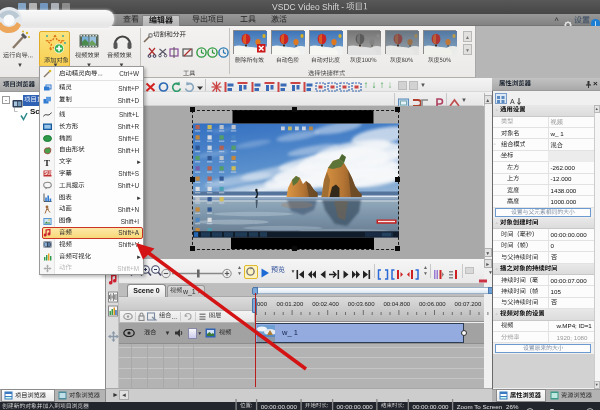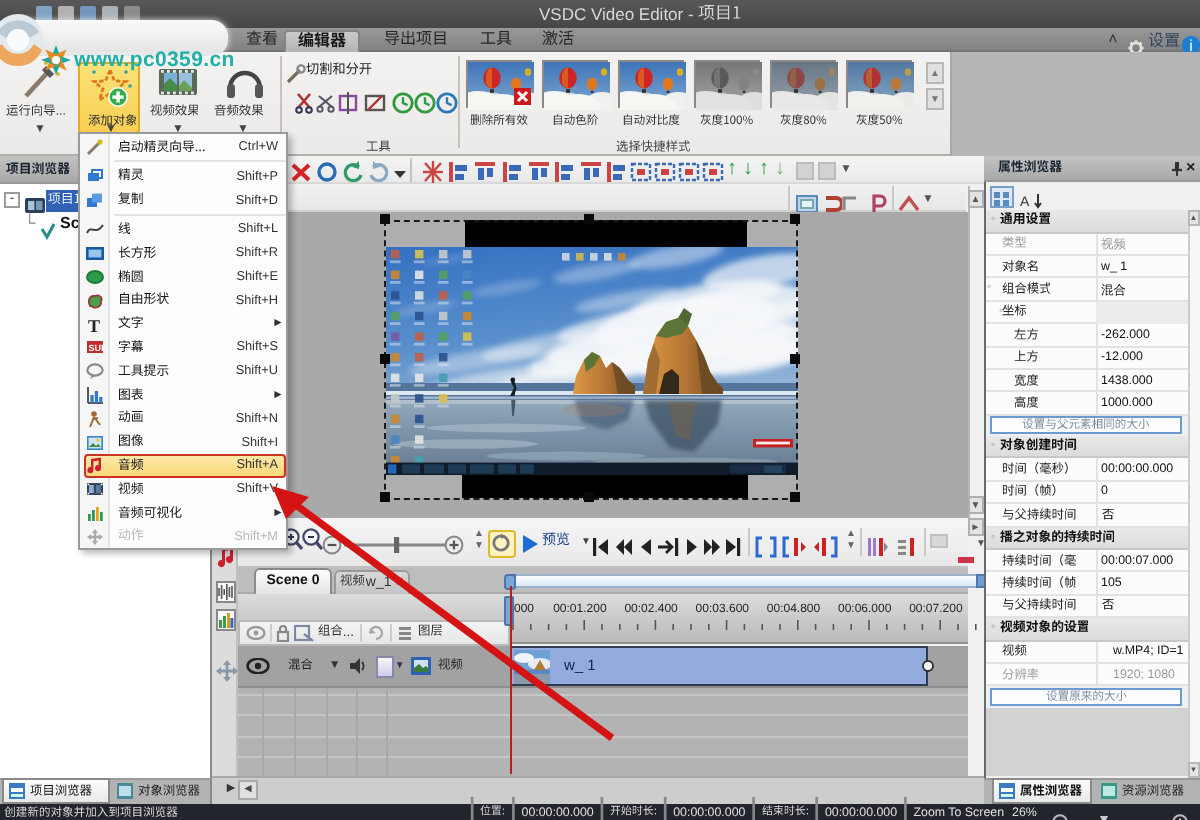--- a/index.html
+++ b/index.html
@@ -7,21 +7,21 @@
 svg.z{display:block}
 </style></head><body>
 <div id="w">
 <div class="" style="left:0px;top:0px;width:600px;height:14px;background:linear-gradient(#585858,#464646);">
 <div class="" style="left:18px;top:2.5px;width:8px;height:8px;background:#8fb8e0;opacity:.8;border-radius:1px;"></div>
 <div class="" style="left:29px;top:2.5px;width:8px;height:8px;background:#c9c9c9;opacity:.8;border-radius:1px;"></div>
 <div class="" style="left:40px;top:2.5px;width:8px;height:8px;background:#7aa8d8;opacity:.8;border-radius:1px;"></div>
 <div class="" style="left:51px;top:2.5px;width:8px;height:8px;background:#c0c8d0;opacity:.8;border-radius:1px;"></div>
 <div class="" style="left:62px;top:2.5px;width:8px;height:8px;background:#9a9a9a;opacity:.8;border-radius:1px;"></div>
 <div class="" style="left:240px;top:1px;width:160px;height:12px;color:#d8d8d8;font-size:8.5px;line-height:12px;display:flex;align-items:center;justify-content:center;gap:2px;">
-        <span>VSDC Video Editor - </span>
+        <span>VSDC Video Shift - </span>
         <svg class="z" width="21.7" height="10.6" viewBox="0 0 21.7 10.6" style="width:21.7px;height:10.6px">
           <path fill="#d8d8d8" d="M5.3 3.1V4.9C5.3 5.7 5 6.8 2.7 7.5C2.8 7.6 3 7.8 3.1 8C5.5 7.2 5.9 6 5.9 4.9V3.1ZM5.9 6.5C6.5 7 7.3 7.6 7.7 8L8.2 7.5C7.8 7.1 6.9 6.5 6.3 6.1ZM0.2 5.7 0.4 6.4C1.2 6.1 2.2 5.8 3.2 5.4L3.1 4.9L2.1 5.2V1.8H3.1V1.2H0.4V1.8H1.5V5.4ZM3.5 2V6H4.2V2.6H6.9V6H7.6V2H5.6C5.7 1.7 5.8 1.4 6 1.1H8.1V0.5H3.2V1.1H5.2C5.1 1.4 5 1.7 4.9 2Z M10.5 3.3H15V4.7H10.5ZM10.5 2.7V1.3H15V2.7ZM10.5 5.3H15V6.7H10.5ZM9.8 0.7V7.9H10.5V7.4H15V7.9H15.6V0.7Z M17.7 7.3H21.2V6.7H19.9V1.1H19.3C19 1.3 18.6 1.4 18 1.5V2H19.1V6.7H17.7Z"></path>
         </svg>
       </div>
 </div>
 <div class="" style="left:0px;top:14px;width:600px;height:12px;background:linear-gradient(#989898,#828282);border-bottom:1px solid #747474;">
 </div>
 <div class="" style="left:118px;top:15px;width:26px;height:10px;display:flex;align-items:center;justify-content:center;">
 <svg class="z" width="16.0" height="10.0" viewBox="0 0 16.0 10.0" style="width:16.0px;height:10.0px">
         <path fill="#262626" d="M2.4 5.1H5.6V5.8H2.4ZM2.4 4.1H5.6V4.7H2.4ZM1.8 3.6V6.2H6.2V3.6ZM0.6 6.7V7.3H7.4V6.7ZM3.7 0.2V1.2H0.5V1.7H3C2.3 2.5 1.3 3.2 0.3 3.5C0.4 3.6 0.6 3.8 0.7 4C1.8 3.5 3 2.7 3.7 1.7V3.4H4.3V1.7C5 2.7 6.2 3.5 7.3 3.9C7.4 3.8 7.6 3.5 7.7 3.4C6.7 3.1 5.6 2.4 4.9 1.7H7.6V1.2H4.3V0.2Z M10.7 5.2H14.1V5.7H10.7ZM10.7 4.7V4.2H14.1V4.7ZM10.7 6.1H14.1V6.7H10.7ZM14.6 0.2C13.3 0.5 10.9 0.6 8.9 0.6C9 0.7 9.1 0.9 9.1 1.1C9.8 1.1 10.5 1.1 11.3 1C11.2 1.2 11.2 1.4 11.1 1.6H9.1V2.1H10.9C10.8 2.3 10.7 2.5 10.6 2.7H8.5V3.2H10.4C9.9 4 9.2 4.7 8.3 5.3C8.4 5.4 8.6 5.6 8.6 5.7C9.2 5.4 9.7 5 10.1 4.6V7.5H10.7V7.2H14.1V7.5H14.7V3.7H10.7C10.8 3.5 11 3.4 11.1 3.2H15.5V2.7H11.3C11.4 2.5 11.5 2.3 11.6 2.1H15.1V1.6H11.7L11.9 1C13.1 0.9 14.2 0.8 15 0.7Z"></path>
@@ -1475,36 +1475,20 @@
           <path d="M4.5 0.5 L6 2.5 L5.1 2.5 L5.1 3.9 L6.5 3.9 L6.5 3 L8.5 4.5 L6.5 6 L6.5 5.1 L5.1 5.1 L5.1 6.5 L6 6.5 L4.5 8.5 L3 6.5 L3.9 6.5 L3.9 5.1 L2.5 5.1 L2.5 6 L0.5 4.5 L2.5 3 L2.5 3.9 L3.9 3.9 L3.9 2.5 L3 2.5 Z" fill="#aaa"></path>
         </svg>
       </div>
 <div style="left:19px;top:197.30000000000004px;width:60px;height:9px">
         <svg class="z" width="12.8" height="8.0" viewBox="0 0 12.8 8.0" style="width:12.8px;height:8.0px">
           <path fill="#b8b8b8" d="M0.6 0.7V1.1H3V0.7ZM4.2 0.2C4.2 0.7 4.2 1.2 4.2 1.6H3.2V2.1H4.1C4.1 3.5 3.8 4.9 2.9 5.7C3.1 5.7 3.2 5.9 3.3 6C4.2 5.1 4.5 3.7 4.6 2.1H5.6C5.5 4.3 5.4 5.2 5.2 5.4C5.2 5.5 5.1 5.5 5 5.5C4.9 5.5 4.5 5.5 4.2 5.4C4.2 5.6 4.3 5.8 4.3 5.9C4.6 5.9 5 5.9 5.2 5.9C5.4 5.9 5.5 5.8 5.7 5.7C5.9 5.4 6 4.5 6 1.8C6 1.8 6 1.6 6 1.6H4.6C4.6 1.2 4.7 0.7 4.7 0.2ZM0.6 5.2 0.6 5.2V5.2C0.7 5.1 1 5.1 2.7 4.7L2.9 5.1L3.3 5C3.2 4.5 2.9 3.7 2.6 3.2L2.2 3.3C2.4 3.6 2.5 3.9 2.6 4.3L1.1 4.6C1.3 4 1.6 3.3 1.7 2.6H3.2V2.2H0.3V2.6H1.2C1.1 3.4 0.8 4.1 0.7 4.3C0.6 4.6 0.5 4.7 0.4 4.8C0.5 4.9 0.5 5.1 0.6 5.2Z M9.8 0.2C9.4 1.1 8.9 2.1 8.4 2.7C8.5 2.8 8.6 2.9 8.7 3C9 2.6 9.4 2.2 9.6 1.7H10.1V6H10.6V4.5H12.5V4H10.6V3H12.4V2.6H10.6V1.7H12.6V1.2H9.9C10 0.9 10.1 0.6 10.2 0.3ZM8.2 0.2C7.9 1.1 7.3 2.1 6.6 2.7C6.7 2.8 6.9 3.1 6.9 3.2C7.1 3 7.3 2.7 7.5 2.4V6H8V1.7C8.3 1.2 8.5 0.8 8.7 0.3Z"></path>
         </svg>
       </div>
 <div style="left:62px;top:197.80000000000004px;width:37px;height:9px;font-size:6.4px;color:#b8b8b8;text-align:right">Shift+M</div>
 </div>
-<div class="" style="left:20px;top:21px;width:112px;height:17px;z-index:60;display:flex;align-items:center;">
-<svg class="z" width="16" height="16">
-        <g transform="translate(8,8)">
-          <path d="M0 0 L2.8 0 L0 -7.5 L-2.8 0 Z" fill="#20a8a0" transform="rotate(0)"></path>
-          <path d="M0 0 L2.8 0 L0 -7.5 L-2.8 0 Z" fill="#e88a20" transform="rotate(45)"></path>
-          <path d="M0 0 L2.8 0 L0 -7.5 L-2.8 0 Z" fill="#20a8a0" transform="rotate(90)"></path>
-          <path d="M0 0 L2.8 0 L0 -7.5 L-2.8 0 Z" fill="#e88a20" transform="rotate(135)"></path>
-          <path d="M0 0 L2.8 0 L0 -7.5 L-2.8 0 Z" fill="#20a8a0" transform="rotate(180)"></path>
-          <path d="M0 0 L2.8 0 L0 -7.5 L-2.8 0 Z" fill="#e88a20" transform="rotate(225)"></path>
-          <path d="M0 0 L2.8 0 L0 -7.5 L-2.8 0 Z" fill="#20a8a0" transform="rotate(270)"></path>
-          <path d="M0 0 L2.8 0 L0 -7.5 L-2.8 0 Z" fill="#e88a20" transform="rotate(315)"></path>
-          <circle r="2" fill="#fff"></circle>
-        </g>
-      </svg>
-<span style="font-size:10.5px;font-weight:bold;color:#1fb0a8;letter-spacing:0.2px;margin-left:1px">www.pc0359.cn</span>
-</div>
 <div class="" style="left:2px;top:9.5px;width:112px;height:18.5px;z-index:55;background:linear-gradient(#ffffff,#e6e6e6);border-radius:8px;box-shadow:0 0 3px rgba(255,255,255,0.85);opacity:0.97;"></div>
 <div class="" style="left:-4px;top:6px;width:28px;height:28px;z-index:56;">
 <svg width="28" height="28">
         <circle cx="13" cy="14" r="13" fill="#e4e9ee"></circle>
         <path d="M1 19 A13 13 0 0 0 25 19 L21 16 A9 9 0 0 1 5 16 Z" fill="#eda04c" opacity="0.9"></path>
         <path d="M2.5 10 A12.5 12.5 0 0 1 23.5 10 L19 13 A7 7 0 0 0 7 13 Z" fill="#b3c3ce" opacity="0.85"></path>
         <circle cx="13" cy="14" r="5.5" fill="#f8fafb"></circle>
       </svg></div>
 <div class="" style="left:0px;top:0px;width:600px;height:410px;z-index:90;pointer-events:none;">
 <svg width="600" height="410" viewBox="0 0 600 410">

